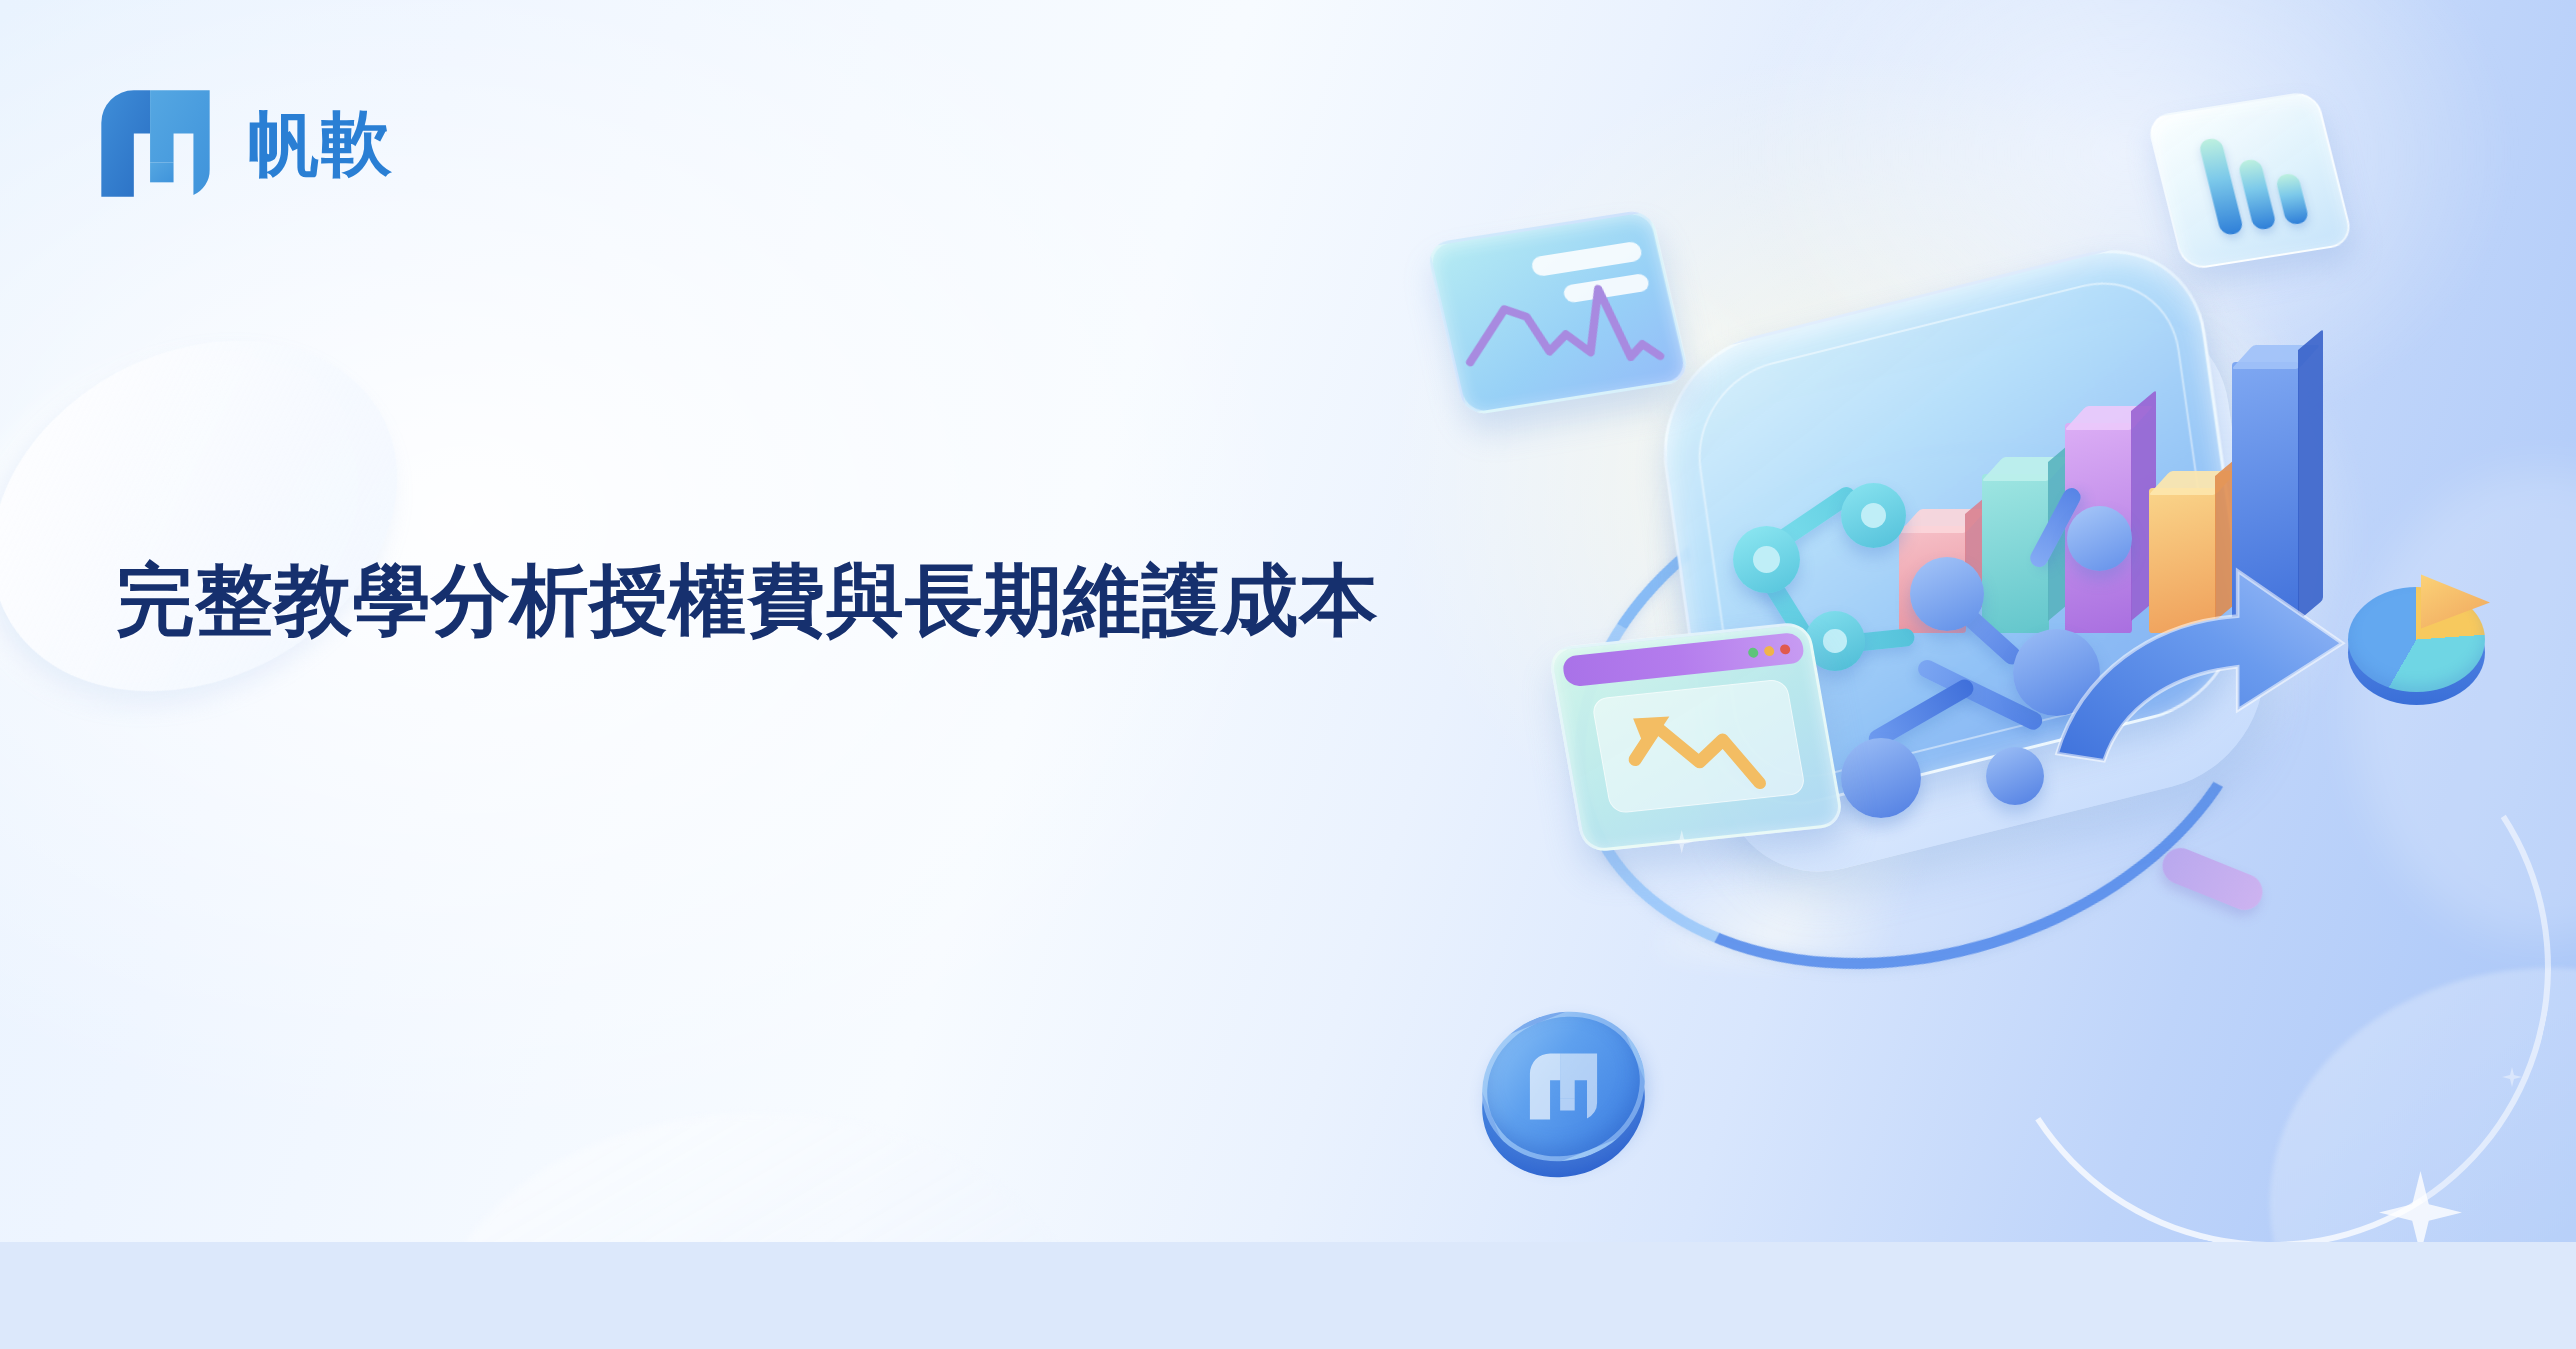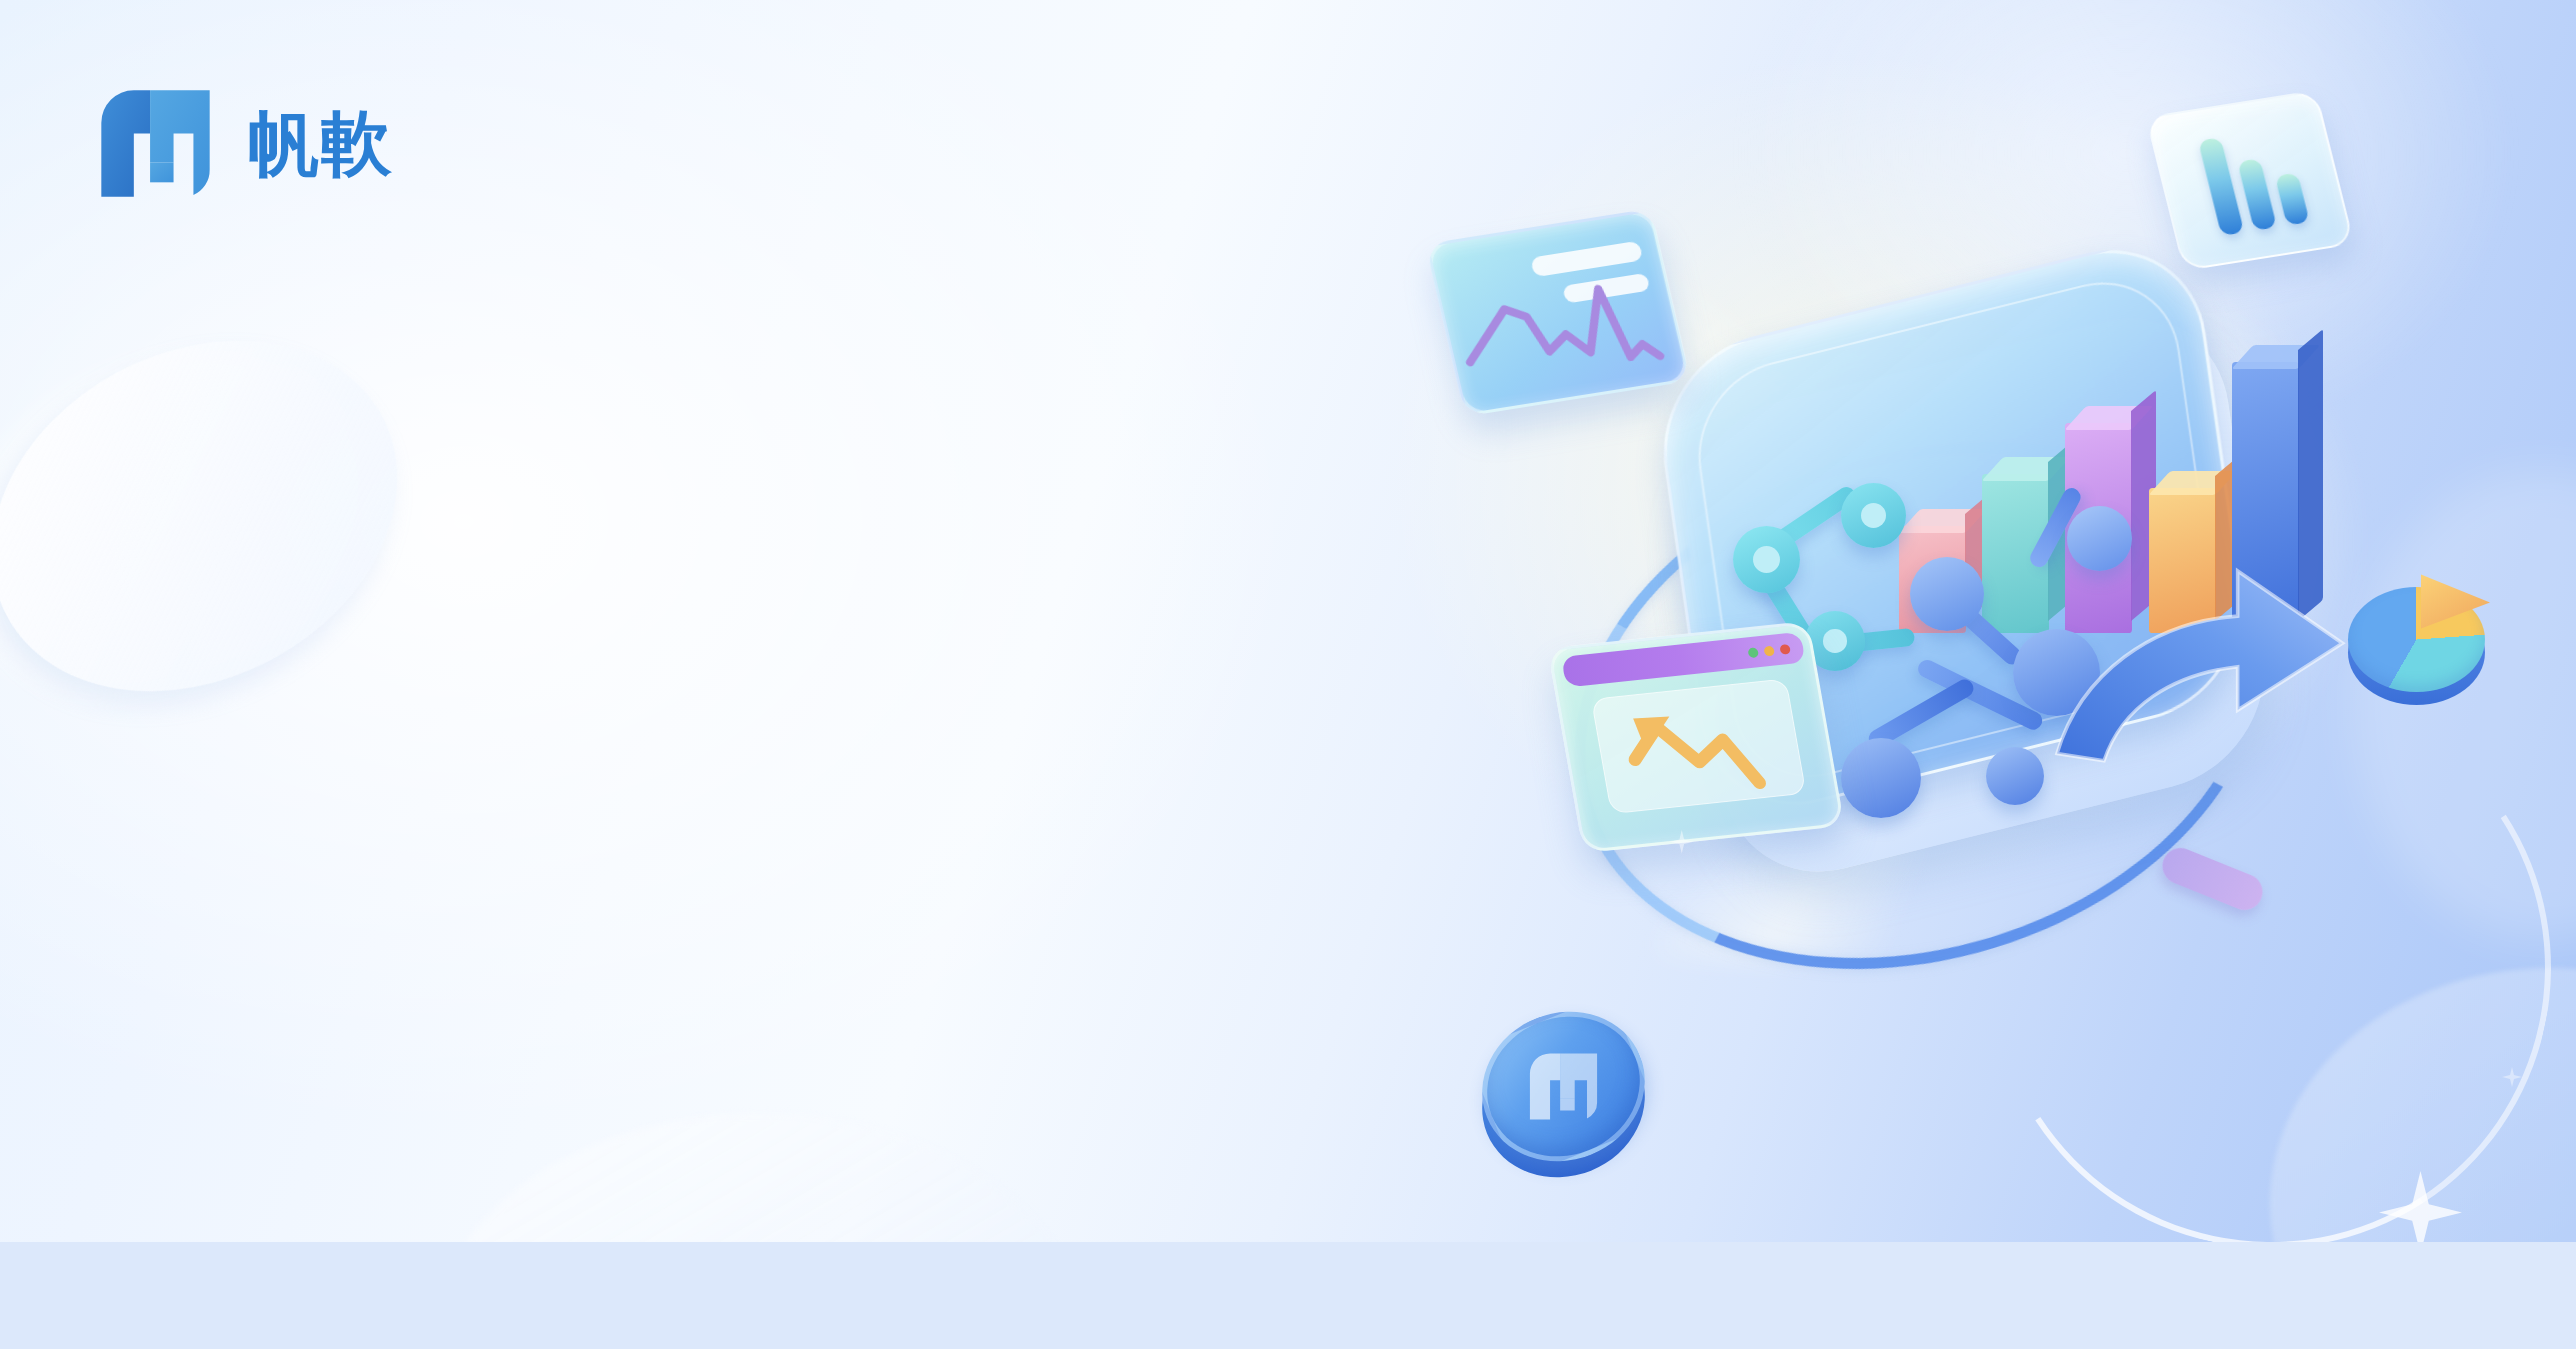--- a/index.html
+++ b/index.html
@@ -347,20 +347,21 @@
         <path d="M8 44 A36 36 0 0 1 44 8 L62 8 L62 56 L44 56 L44 126 L8 126 Z" fill="url(#lgA)"></path>
 
         <path d="M62 8 L128 8 L128 96 A30 30 0 0 1 110 124 L110 56 L88 56 L88 88 L62 88 Z" fill="url(#lgB)"></path>
         <path d="M62 88 L88 88 L88 110 L62 110 Z" fill="url(#lgB)"></path>
       </svg>
     </span>
     <span class="logo-word">帆軟</span>
   </div>
 
   <div class="headline-block">
+    <div class="subheadline">完整教學分析授權費與長期維護成本</div>
   </div>
 
   <div class="illus">
 
     <div class="orbit"></div>
     <div class="orbit-2"></div>
 
     <div class="platform-wrap">
       <div class="platform-base"></div>
       <div class="platform-top">

